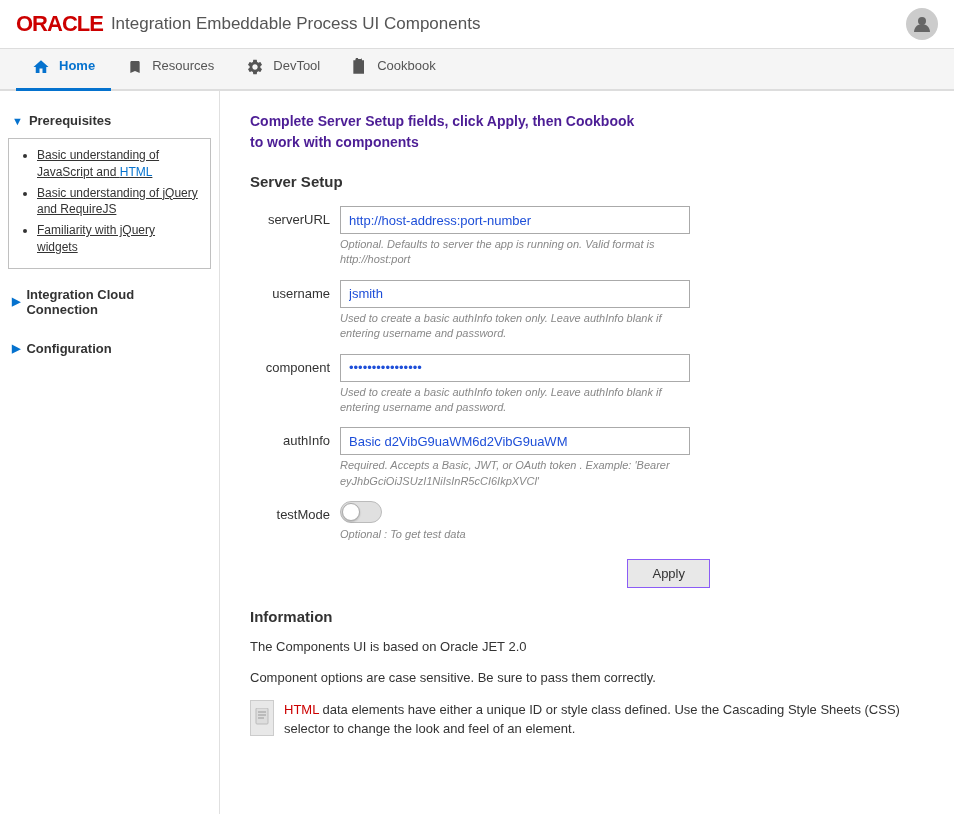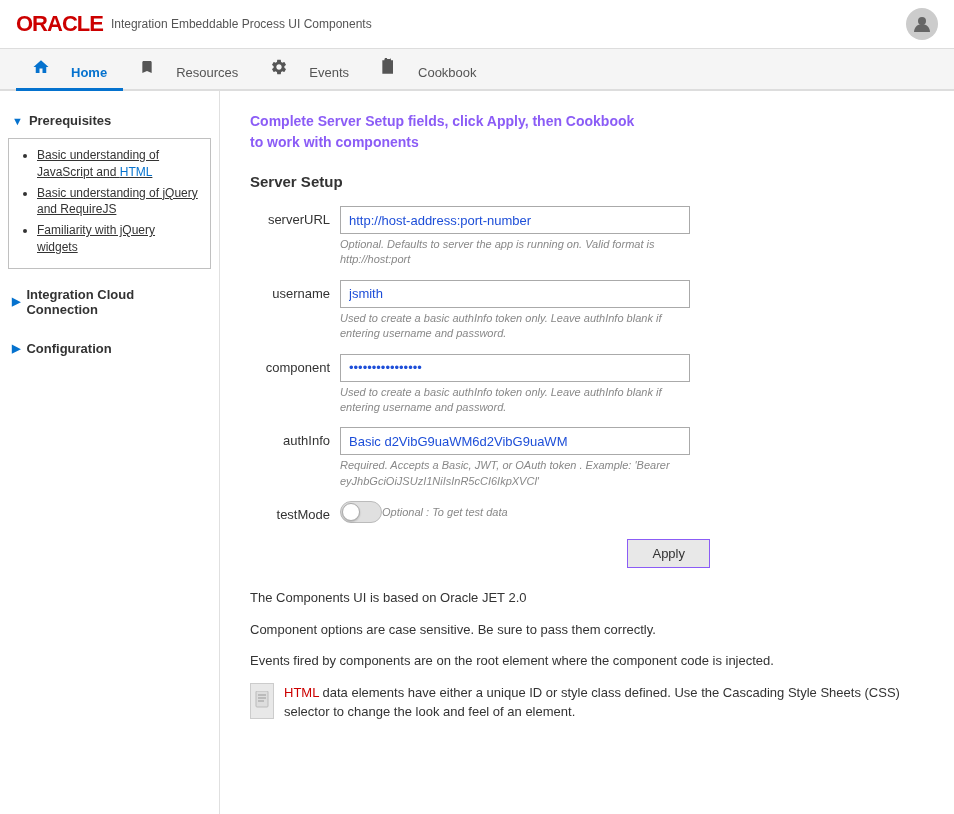--- a/index.html
+++ b/index.html
@@ -21,21 +21,21 @@
       gap: 8px;
     }
     .oracle-logo {
       font-weight: bold;
       font-size: 18px;
       color: #c00;
       letter-spacing: -1px;
     }
     .oracle-logo span { color: #c00; font-size: 22px; font-weight: 900; }
     .header-title {
-      font-size: 12px;
+      font-size: 17px;
       color: #555;
     }
     .header-user {
       width: 32px;
       height: 32px;
       background: #ccc;
       border-radius: 50%;
       display: flex;
       align-items: center;
       justify-content: center;
@@ -47,22 +47,22 @@
     .nav-bar {
       display: flex;
       align-items: flex-end;
       padding: 0 16px;
       background: #f5f5f5;
       border-bottom: 2px solid #ddd;
       height: 42px;
     }
     .nav-item {
       display: flex;
-      align-items: flex-end;
-      gap: 21px;
+      align-items: flex-start;
+      gap: 9px;
       padding: 8px 16px;
       cursor: pointer;
       font-size: 13px;
       color: #555;
       border-bottom: 3px solid transparent;
       margin-bottom: -2px;
       text-decoration: none;
     }
     .nav-item.active {
       color: #0572ce;
@@ -135,21 +135,21 @@
 
     
     .content-area {
       flex: 1;
       padding: 20px 30px;
       overflow-y: auto;
     }
     .page-instruction {
       font-size: 14px;
       font-weight: bold;
-      color: #8b5cf6;
+      color: #4c1d95;
       margin-bottom: 20px;
       line-height: 1.5;
     }
     .section-title {
       font-size: 15px;
       font-weight: bold;
       color: #333;
       margin-bottom: 16px;
     }
 
@@ -186,21 +186,21 @@
       color: #888;
       margin-top: 3px;
       font-style: italic;
       line-height: 1.4;
     }
 
     
     .toggle-wrap {
       display: flex;
       align-items: center;
-      flex-direction: row;
+      flex-direction: column;
       align-items: flex-start;
     }
     .toggle {
       width: 42px;
       height: 22px;
       background: #e0e0e0;
       border-radius: 11px;
       border: 1px solid #bbb;
       cursor: pointer;
       position: relative;
@@ -312,21 +312,21 @@
         </svg>
     </span>
     <span>Resources</span>
   </a>
   <a class="nav-item">
     <span class="nav-icon">
       <svg width="18" height="18" viewBox="0 0 24 24" fill="#555">
           <path d="M19.14 12.94c.04-.3.06-.61.06-.94 0-.32-.02-.64-.07-.94l2.03-1.58c.18-.14.23-.41.12-.61l-1.92-3.32c-.12-.22-.37-.29-.59-.22l-2.39.96c-.5-.38-1.03-.7-1.62-.94l-.36-2.54c-.04-.24-.24-.41-.48-.41h-3.84c-.24 0-.43.17-.47.41l-.36 2.54c-.59.24-1.13.57-1.62.94l-2.39-.96c-.22-.08-.47 0-.59.22L2.74 8.87c-.12.21-.08.47.12.61l2.03 1.58c-.05.3-.09.63-.09.94s.02.64.07.94l-2.03 1.58c-.18.14-.23.41-.12.61l1.92 3.32c.12.22.37.29.59.22l2.39-.96c.5.38 1.03.7 1.62.94l.36 2.54c.05.24.24.41.48.41h3.84c.24 0 .44-.17.47-.41l.36-2.54c.59-.24 1.13-.56 1.62-.94l2.39.96c.22.08.47 0 .59-.22l1.92-3.32c.12-.22.07-.47-.12-.61l-2.01-1.58zM12 15.6c-1.98 0-3.6-1.62-3.6-3.6s1.62-3.6 3.6-3.6 3.6 1.62 3.6 3.6-1.62 3.6-3.6 3.6z"></path>
         </svg>
     </span>
-    <span>Events</span>
+    <span>DevTool</span>
   </a>
   <a class="nav-item">
     <span class="nav-icon">
       <svg width="16" height="18" viewBox="0 0 24 24" fill="#555">
           <path d="M18 2h-3a5 5 0 0 0-10 0H2v20h16V2zM9 0a3 3 0 0 1 6 0H9z"></path>
         </svg>
     </span>
     <span>Cookbook</span>
   </a>
 </div>
@@ -416,32 +416,30 @@
           </div>
         </div>
       </div>
 
       <div class="apply-btn-row">
         <button class="apply-btn" type="button">Apply</button>
       </div>
     </form>
 
     <div class="info-section">
+      <div class="info-title">Information</div>
 
       <div class="info-item">
         <div class="info-text">The Components UI is based on Oracle JET 2.0</div>
       </div>
 
       <div class="info-item">
         <div class="info-text">Component options are case sensitive. Be sure to pass them correctly.</div>
       </div>
 
-      <div class="info-item">
-        <div class="info-text">Events fired by components are on the root element where the component code is injected.</div>
-      </div>
 
       <div class="info-item-icon">
         <div class="info-icon-box">
           <svg width="14" height="20" viewBox="0 0 14 20" fill="#555">
             <rect x="1" y="0" width="12" height="16" rx="1" fill="#ddd" stroke="#bbb" stroke-width="1"></rect>
             <line x1="3" y1="4" x2="11" y2="4" stroke="#999" stroke-width="1"></line>
             <line x1="3" y1="7" x2="11" y2="7" stroke="#999" stroke-width="1"></line>
             <line x1="3" y1="10" x2="9" y2="10" stroke="#999" stroke-width="1"></line>
           </svg>
         </div>

